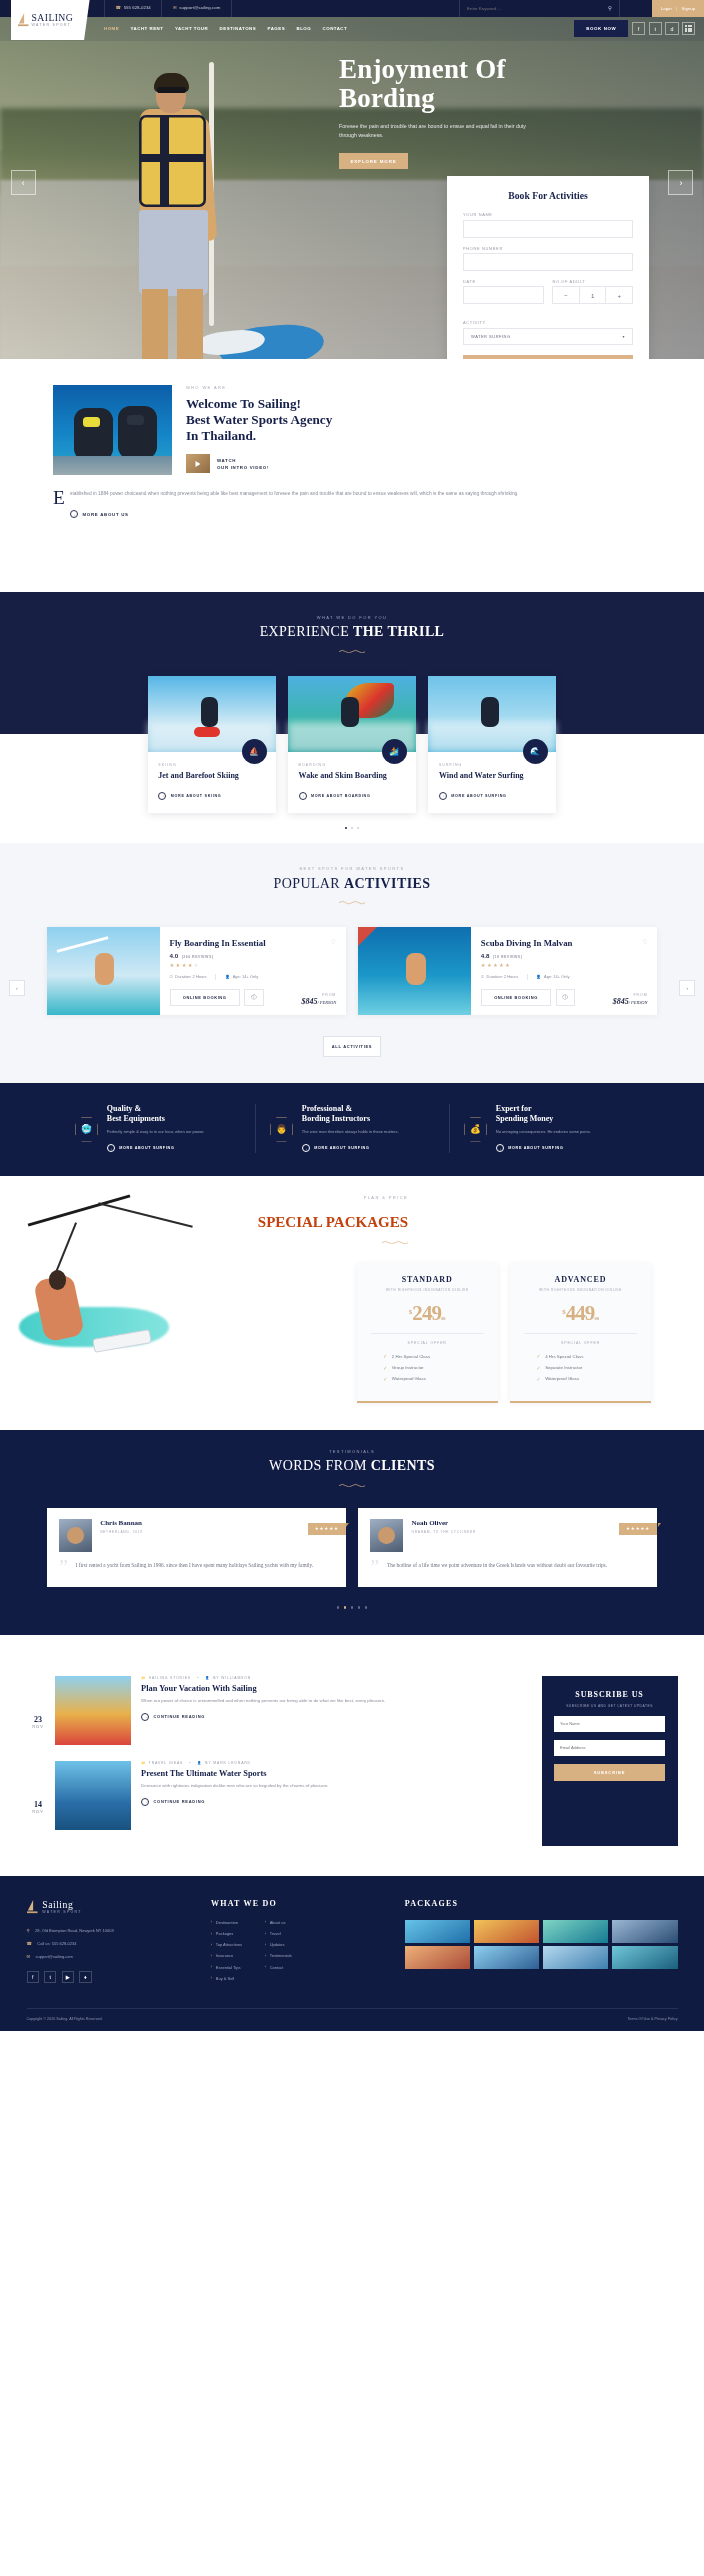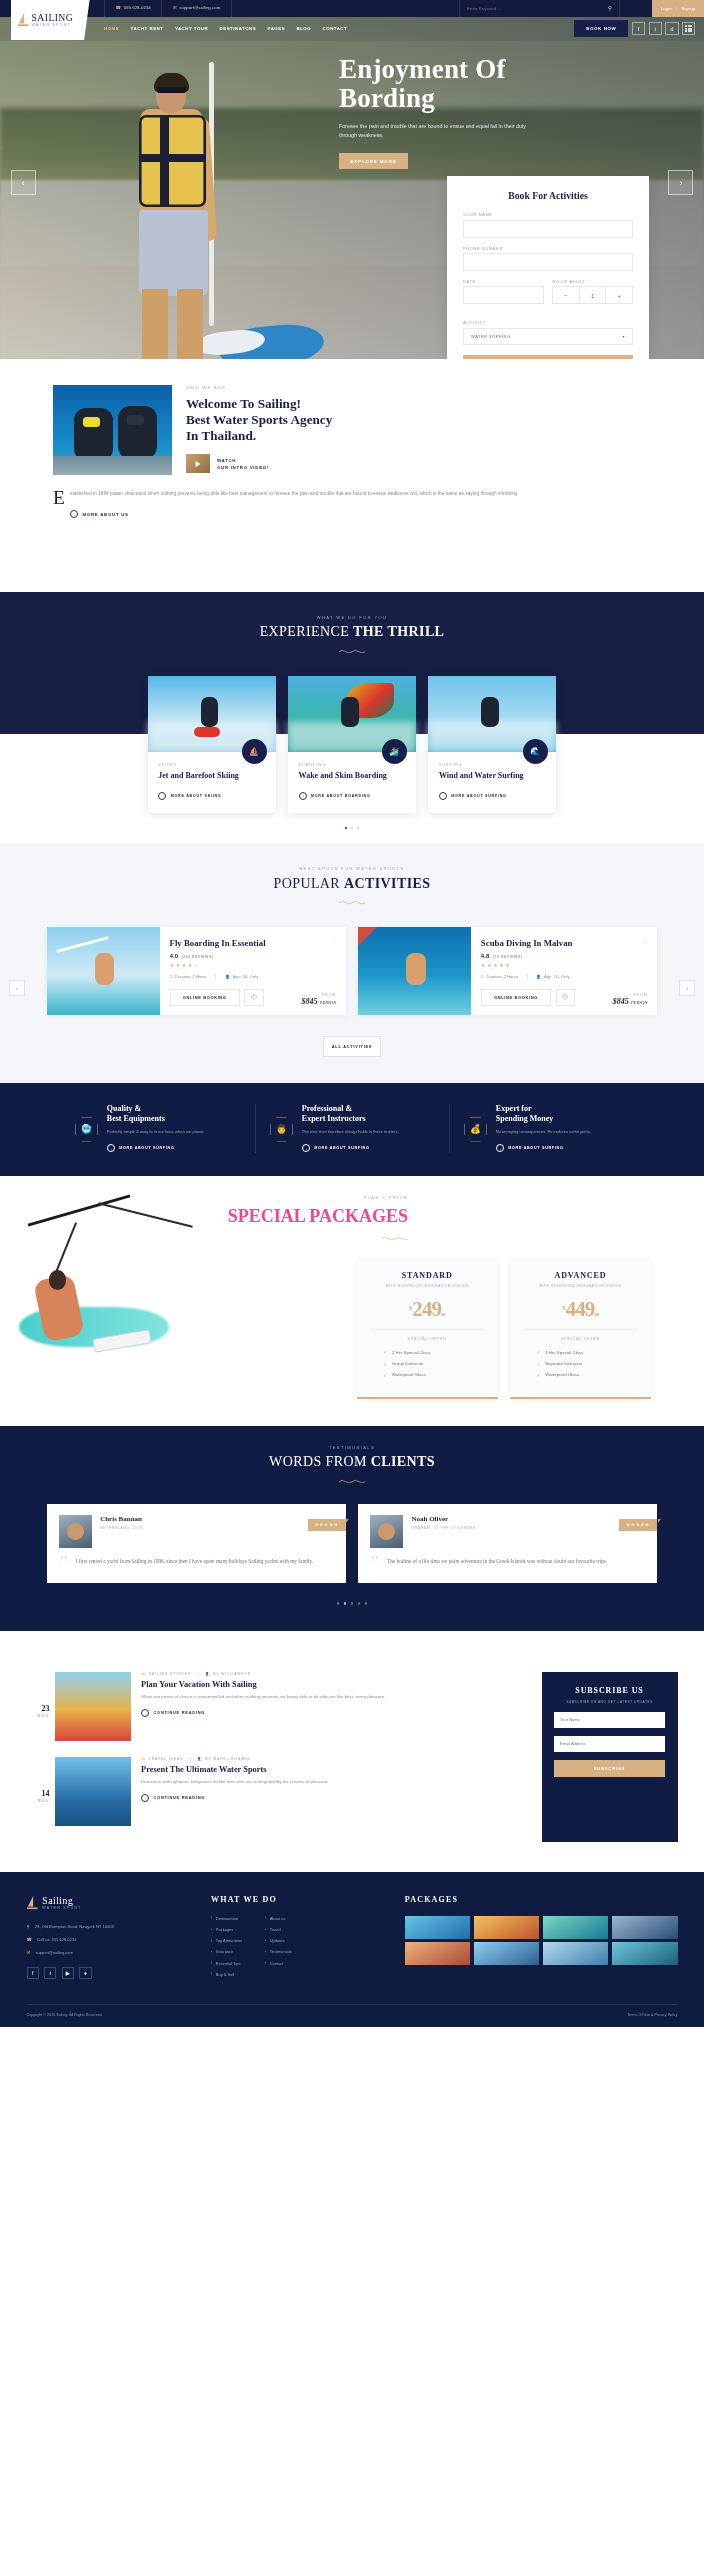--- a/index.html
+++ b/index.html
@@ -284,21 +284,21 @@
     background: linear-gradient(90deg,#28c6c0,#6fe0da); border-radius: 50%/70%; opacity:.85; filter: blur(0.9px);}
   .pkg-art .kiter { position:absolute; left: 30px; top: 84px; width: 40px; height: 62px; background:#d8845a; border-radius: 12.3px; transform: rotate(-12deg);}
   .pkg-art .khead { position:absolute; left: 40px; top: 77px; width:17.6px;height:19.4px;border-radius:50%;background:#3a2a22;}
   .pkg-art .kline { position:absolute; left: 53px; top: 26.4px; width: 1.8px; height: 70px; background:#2b2b2b; transform: rotate(22deg);}
   .pkg-art .kline2{ position:absolute; left: 88px; top: 21px; width: 97px; height: 1.8px; background:#2b2b2b; transform: rotate(14deg);}
   .pkg-art .bar  { position:absolute; left: 17.6px; top: 16px; width: 106px; height: 2.6px; background:#1b1b1b; transform: rotate(-16deg);}
   .pkg-art .bboard{position:absolute; left: 84px; top: 141px; width: 58px; height: 14px; background:#f2f4f6; border:0.9px solid #cfd4dc; border-radius: 3.5px; transform: rotate(-10deg);}
 
   .pkg-head { text-align:right; padding-right: 296px; }
   .pkg-head .eb { font-size:4px; letter-spacing:1.4px; color:#a4a7b6; }
-  .pkg-head h2 { font-family:"Liberation Serif",serif; font-size:18px; color:#ec4899; margin-top:6px; }
+  .pkg-head h2 { font-family:"Liberation Serif",serif; font-size:15px; color:#c2410c; margin-top:14px; }
   .pkg-head .wave { margin: 5.3px 0 0 auto; }
   .pkg-cards { display:flex; gap: 12.3px; justify-content:flex-end; padding-right: 53px; margin-top: 16px; }
   .pcard { width: 141px; background:#fafbfc; border-bottom: 2.6px solid #d8b183; box-shadow:0 0.9px 6.2px rgba(10,18,50,.07); padding: 12.3px 14px 14px; text-align:center;}
   .pcard .pt { font-family:"Liberation Serif",serif; font-size:8px; letter-spacing:0.9px; color:#16204a; font-weight:700;}
   .pcard .ps { font-size:3.2px; letter-spacing:0.6px; color:#a4a7b6; margin-top:3.5px; }
   .pcard .pprice { margin-top: 8.8px; font-family:"Liberation Serif",serif; color:#d8b183; font-weight:700; }
   .pcard .pprice .cur { font-size:7px; vertical-align:super; }
   .pcard .pprice .big { font-size:21px; letter-spacing:-0.9px; }
   .pcard .pprice .per { font-size:4.4px; color:#c7a178; }
   .pcard .offer { font-size:3.5px; letter-spacing:0.9px; color:#a4a7b6; margin-top: 7px; padding-top: 7px; border-top:0.9px solid #e8eaef;}
@@ -325,21 +325,21 @@
   .tdot.on { background:#d8b183; }
 
   
   .blog { padding: 23px 0 30px; }
   .blog-head { display:flex; align-items:flex-end; justify-content:space-between; padding: 0 4.4px; }
   .blog-head h2 { font-family:"Liberation Serif",serif; font-size:14px; color:#16204a; margin-top:3.5px;}
   .read-all { border:0.9px solid #dfe2ea; background:#fff; font-size:4px; font-weight:700; letter-spacing:0.7px; color:#1e2440; padding: 7px 10.6px;}
   .blog-main { display:flex; gap: 16px; margin-top: 17.6px; }
   .posts { flex: 1; }
   .post { display:flex; gap: 10.6px; margin-bottom: 16px; position:relative; padding-left: 28px;}
-  .pdate { position:absolute; left:0; top: 32px; text-align:right; width: 23px; }
+  .pdate { position:absolute; left:0; top: 39px; text-align:center; width: 23px; }
   .pdate .d { font-family:"Liberation Serif",serif; font-size:8px; color:#16204a; font-weight:700;}
   .pdate .m { font-family:"Liberation Serif",serif; font-size:4.4px; color:#8a8d9c; letter-spacing:0.9px;}
   .pimg { width: 76px; height: 69px; flex:none; }
   .pimg.b1 { background: linear-gradient(180deg,#8fd0ef,#e8b14b 55%, #d9453c); }
   .pimg.b2 { background: linear-gradient(180deg,#6ec2e8,#2a6ea8 60%, #18527f); }
   .pbody { flex:1; }
   .ptags { display:flex; gap:6.2px; align-items:center; font-size:3.5px; letter-spacing:0.8px; color:#9a9cab;}
   .ptags span { display:flex; gap:2.6px; align-items:center; }
   .pbody h3 { font-family:"Liberation Serif",serif; font-size:8.4px; color:#16204a; margin-top:4.4px; font-weight:700;}
   .pbody p { font-size:4.4px; line-height:8px; color:#8a8d9c; margin-top:4.4px; }
@@ -717,21 +717,21 @@
         <p>Perfectly simple &amp; easy to in our hour, when our power.</p>
         <div class="link-arrow">
           <span class="circ-arrow">→</span>
           <span class="t" style="font-size:3.7px">MORE ABOUT SURFING</span>
         </div>
       </div>
     </div>
     <div class="feat">
       <div class="octo">👨</div>
       <div>
-        <h3><span>Professional &amp;</span><br><span>Expert Instructors</span></h3>
+        <h3><span>Professional &amp;</span><br><span>Bording Instructors</span></h3>
         <p>The wise man therefore always holds in these matters.</p>
         <div class="link-arrow">
           <span class="circ-arrow">→</span>
           <span class="t" style="font-size:3.7px">MORE ABOUT SURFING</span>
         </div>
       </div>
     </div>
     <div class="feat">
       <div class="octo">💰</div>
       <div>

